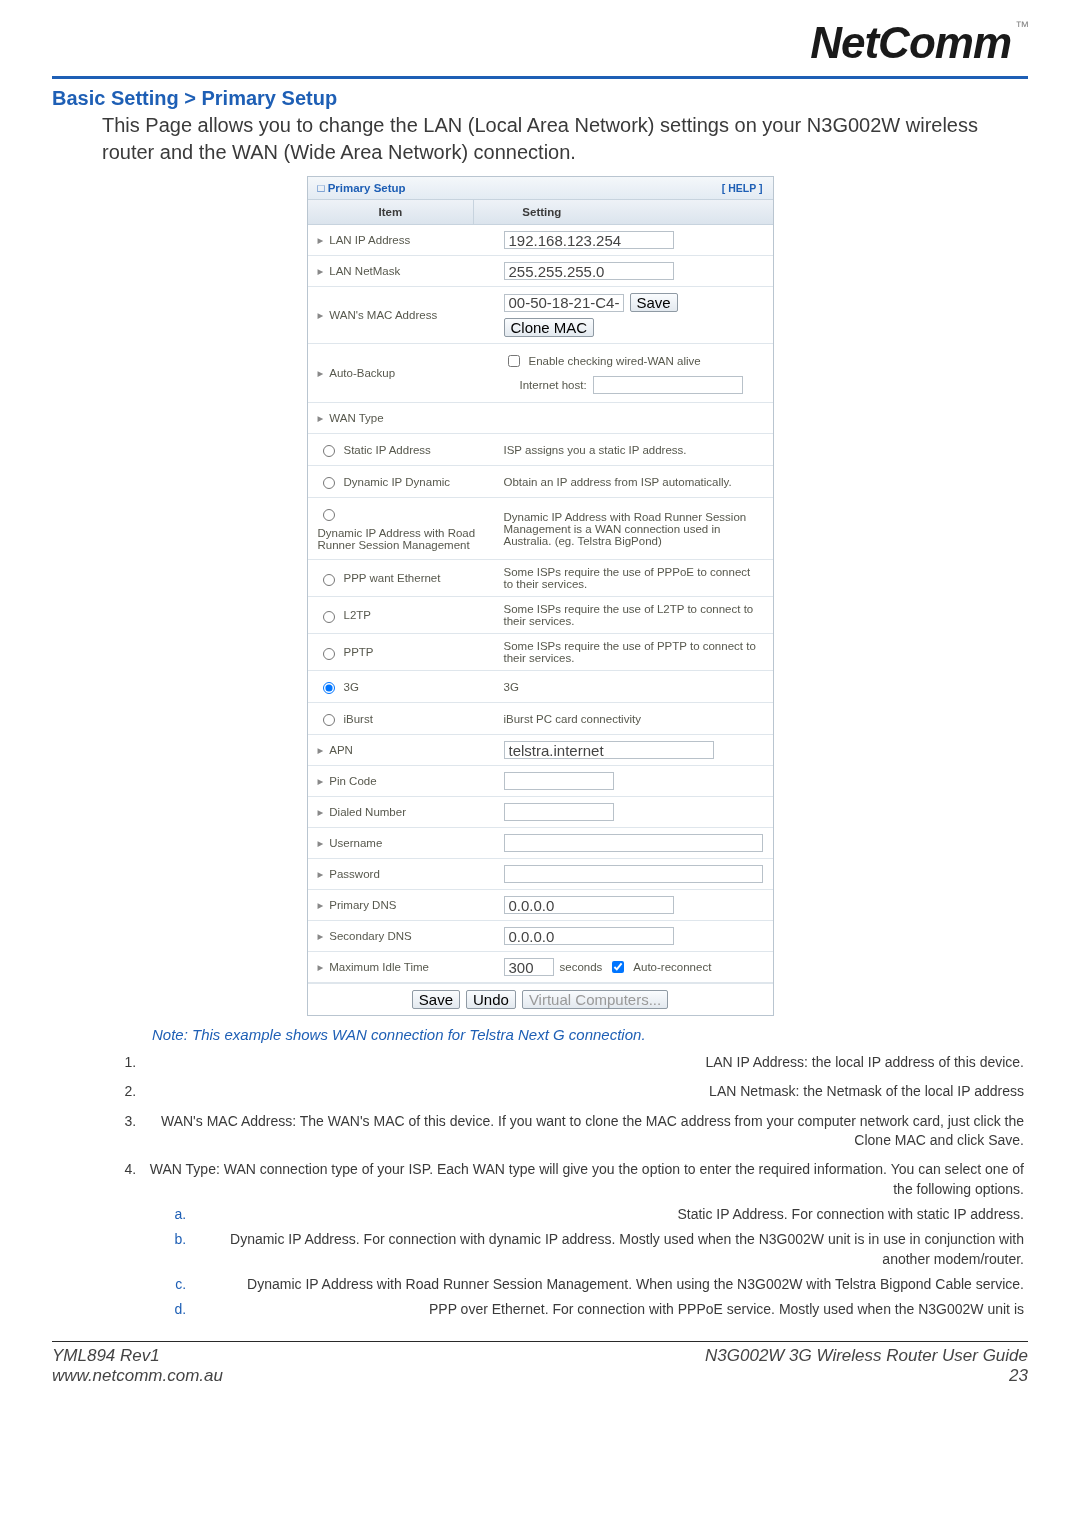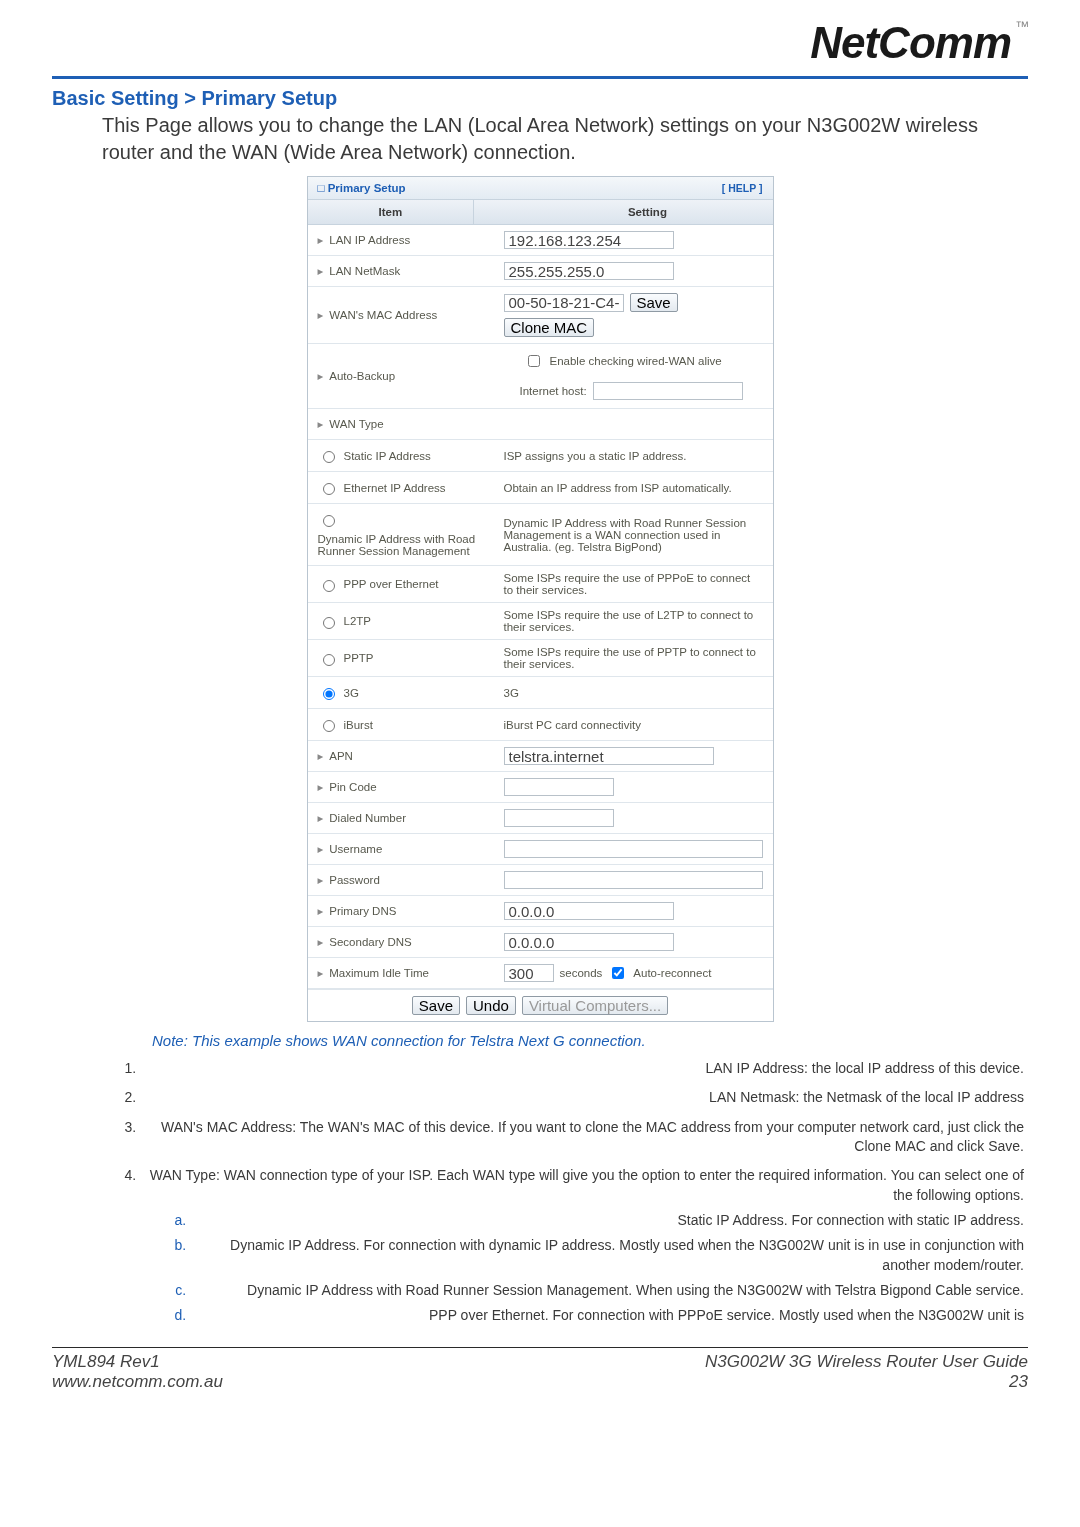--- a/index.html
+++ b/index.html
@@ -76,21 +76,21 @@
   .ph .help { color: #1e5fb5; font-weight: 700; font-size: 10.5px; }
   .thead {
     display: flex;
     background: linear-gradient(#eef2f7, #dbe4ed);
     border-bottom: 1px solid #c7d3de;
     font-weight: 700;
     color: #3b3b3b;
     gap: 48px;
   }
   .thead .col-item { width: 40%; text-align: center; padding: 6px 0; border-right: 1px solid #c7d3de;}
-  .thead .col-set  { width: 60%; text-align: center; padding: 6px 0; }
+  .thead .col-set  { width: 60%; text-align: left; padding: 6px 0; }
   .trow {
     display: flex;
     border-bottom: 1px solid #dfe6ec;
     align-items: center;
   }
   .trow .c1 { width: 40%; padding: 8px 10px; display: flex; align-items: center; gap: 6px; flex-wrap: wrap; }
   .trow .c2 { width: 60%; padding: 6px 10px; display: flex; align-items: center; gap: 6px; flex-wrap: wrap; }
   .full { padding: 8px 10px; border-bottom: 1px solid #dfe6ec; display: flex; align-items: center; gap: 6px;}
   .indent { padding-left: 30px; }
   .dot { color: #888; }
@@ -149,23 +149,22 @@
   .bot-row {
     display: flex;
     justify-content: center;
     border-top: 1px solid #dfe6ec;
     padding: 6px 0;
     gap: 6px;
   }
   .autoback-wrap {
     display: flex;
     flex-direction: column;
-    gap: 12px;
+    gap: 6px;
     padding: 2px 0;
-    align-items: center;
   }
   .autoback-wrap .line1 { display:flex; align-items:center; gap:6px; }
   .autoback-wrap .line2 { display:flex; align-items:center; gap:6px; padding-left: 16px;}
 </style>
 </head>
 <body>
 
 <div class="page">
 
   <div class="logo-row">
@@ -252,39 +251,39 @@
             <input type="radio" class="rad" name="wan" style="">
             <span>Static IP Address</span>
           </div>
           <div class="c2">
             <span>ISP assigns you a static IP address.</span>
           </div>
         </div>
       <div class="trow">
           <div class="c1 indent">
             <input type="radio" class="rad" name="wan" style="">
-            <span>Ethernet IP Address</span>
+            <span>Dynamic IP Dynamic</span>
           </div>
           <div class="c2">
             <span>Obtain an IP address from ISP automatically.</span>
           </div>
         </div>
       <div class="trow">
           <div class="c1 indent">
             <input type="radio" class="rad" name="wan" style="">
             <span>Dynamic IP Address with Road Runner Session Management</span>
           </div>
           <div class="c2">
             <span>Dynamic IP Address with Road Runner Session Management is a WAN connection used in Australia. (eg. Telstra BigPond)</span>
           </div>
         </div>
       <div class="trow">
           <div class="c1 indent">
             <input type="radio" class="rad" name="wan" style="">
-            <span>PPP over Ethernet</span>
+            <span>PPP want Ethernet</span>
           </div>
           <div class="c2">
             <span>Some ISPs require the use of PPPoE to connect to their services.</span>
           </div>
         </div>
       <div class="trow">
           <div class="c1 indent">
             <input type="radio" class="rad" name="wan" style="">
             <span>L2TP</span>
           </div>

